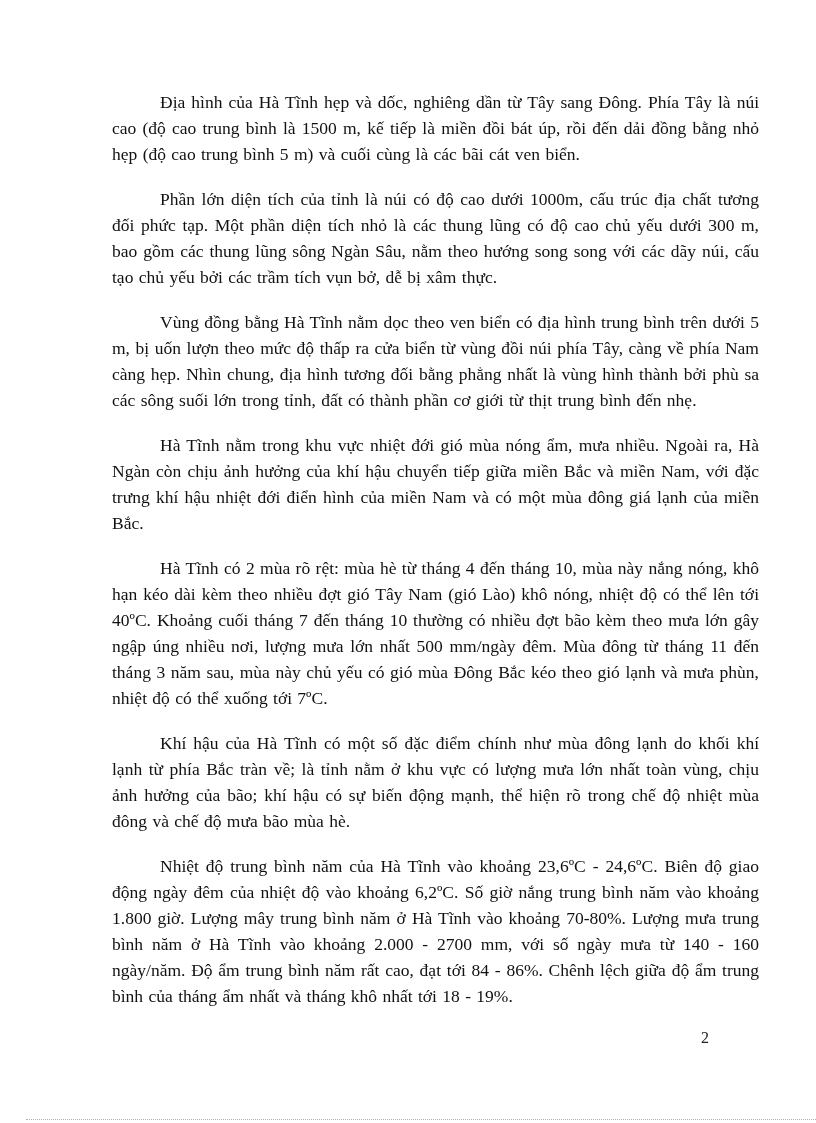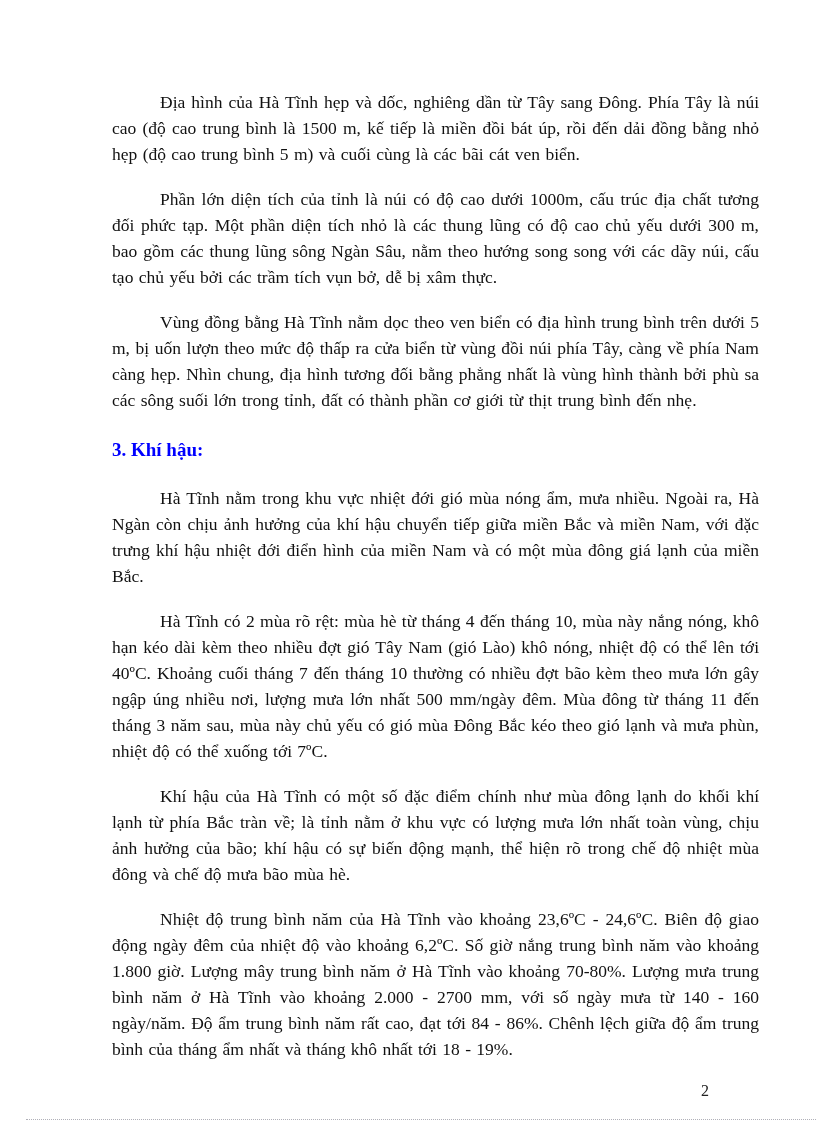--- a/index.html
+++ b/index.html
@@ -57,21 +57,20 @@
 </head>
 <body>
 
 <div class="page">
   <div class="content">
 
     <p class="para">Địa hình của Hà Tĩnh hẹp và dốc, nghiêng dần từ Tây sang Đông. Phía Tây là núi cao (độ cao trung bình là 1500 m, kế tiếp là miền đồi bát úp, rồi đến dải đồng bằng nhỏ hẹp (độ cao trung bình 5 m) và cuối cùng là các bãi cát ven biển.</p>
     <p class="para">Phần lớn diện tích của tỉnh là núi có độ cao dưới 1000m, cấu trúc địa chất tương đối phức tạp. Một phần diện tích nhỏ là các thung lũng có độ cao chủ yếu dưới 300 m, bao gồm các thung lũng sông Ngàn Sâu, nằm theo hướng song song với các dãy núi, cấu tạo chủ yếu bởi các trầm tích vụn bở, dễ bị xâm thực.</p>
     <p class="para">Vùng đồng bằng Hà Tĩnh nằm dọc theo ven biển có địa hình trung bình trên dưới 5 m, bị uốn lượn theo mức độ thấp ra cửa biển từ vùng đồi núi phía Tây, càng về phía Nam càng hẹp. Nhìn chung, địa hình tương đối bằng phẳng nhất là vùng hình thành bởi phù sa các sông suối lớn trong tỉnh, đất có thành phần cơ giới từ thịt trung bình đến nhẹ.</p>
 
-    <h3 class="heading">3. Khí hậu:</h3>
 
     <p class="para">Hà Tĩnh nằm trong khu vực nhiệt đới gió mùa nóng ẩm, mưa nhiều. Ngoài ra, Hà Ngàn còn chịu ảnh hưởng của khí hậu chuyển tiếp giữa miền Bắc và miền Nam, với đặc trưng khí hậu nhiệt đới điển hình của miền Nam và có một mùa đông giá lạnh của miền Bắc.</p>
     <p class="para">Hà Tĩnh có 2 mùa rõ rệt: mùa hè từ tháng 4 đến tháng 10, mùa này nắng nóng, khô hạn kéo dài kèm theo nhiều đợt gió Tây Nam (gió Lào) khô nóng, nhiệt độ có thể lên tới 40ºC. Khoảng cuối tháng 7 đến tháng 10 thường có nhiều đợt bão kèm theo mưa lớn gây ngập úng nhiều nơi, lượng mưa lớn nhất 500 mm/ngày đêm. Mùa đông từ tháng 11 đến tháng 3 năm sau, mùa này chủ yếu có gió mùa Đông Bắc kéo theo gió lạnh và mưa phùn, nhiệt độ có thể xuống tới 7ºC.</p>
     <p class="para">Khí hậu của Hà Tĩnh có một số đặc điểm chính như mùa đông lạnh do khối khí lạnh từ phía Bắc tràn về; là tỉnh nằm ở khu vực có lượng mưa lớn nhất toàn vùng, chịu ảnh hưởng của bão; khí hậu có sự biến động mạnh, thể hiện rõ trong chế độ nhiệt mùa đông và chế độ mưa bão mùa hè.</p>
     <p class="para">Nhiệt độ trung bình năm của Hà Tĩnh vào khoảng 23,6ºC - 24,6ºC. Biên độ giao động ngày đêm của nhiệt độ vào khoảng 6,2ºC. Số giờ nắng trung bình năm vào khoảng 1.800 giờ. Lượng mây trung bình năm ở Hà Tĩnh vào khoảng 70-80%. Lượng mưa trung bình năm ở Hà Tĩnh vào khoảng 2.000 - 2700 mm, với số ngày mưa từ 140 - 160 ngày/năm. Độ ẩm trung bình năm rất cao, đạt tới 84 - 86%. Chênh lệch giữa độ ẩm trung bình của tháng ẩm nhất và tháng khô nhất tới 18 - 19%.</p>
 
     <div class="page-number">2</div>
   </div>
 
   <div class="bottom-dotted"></div>

